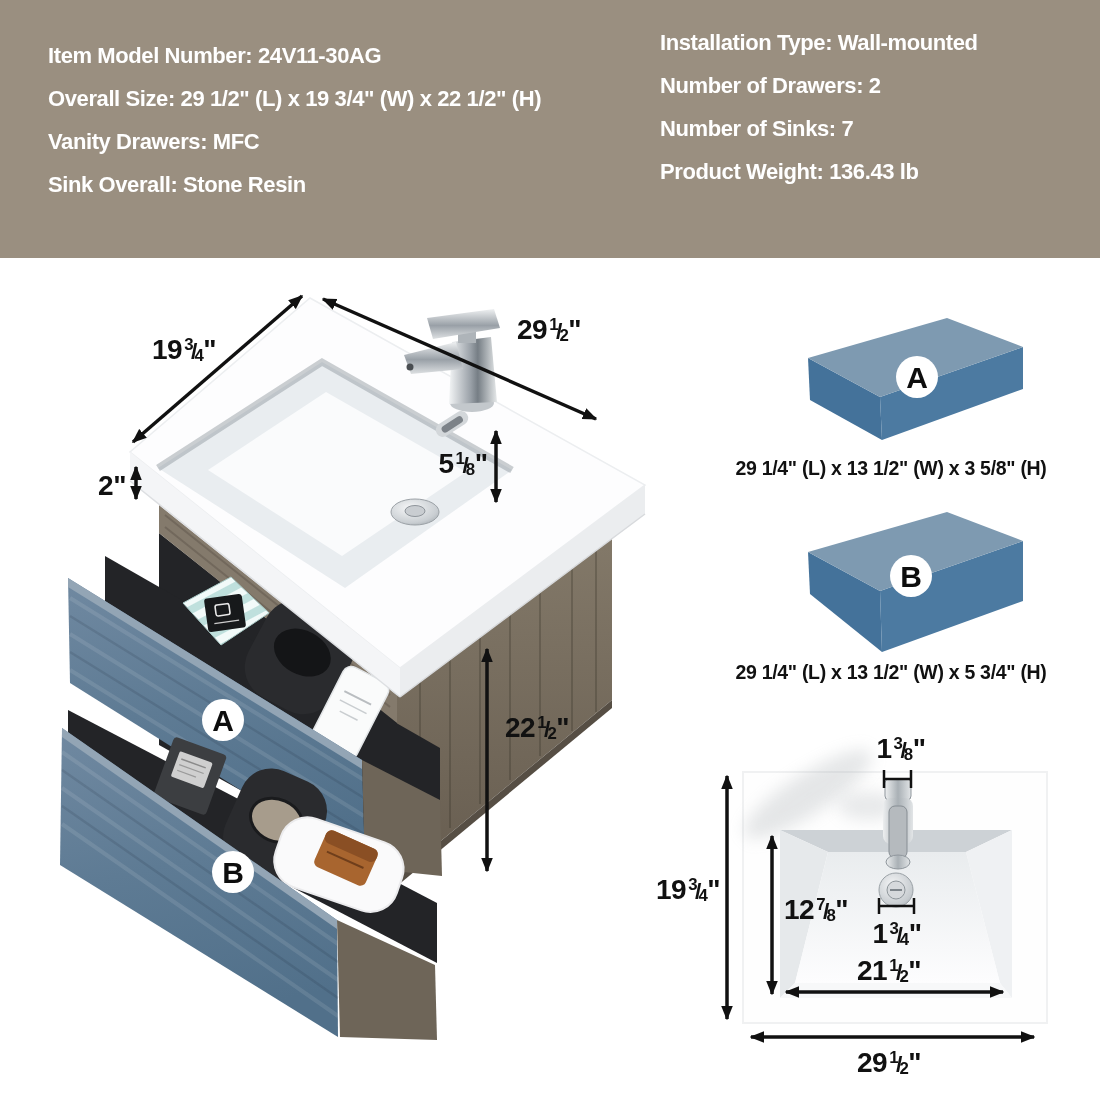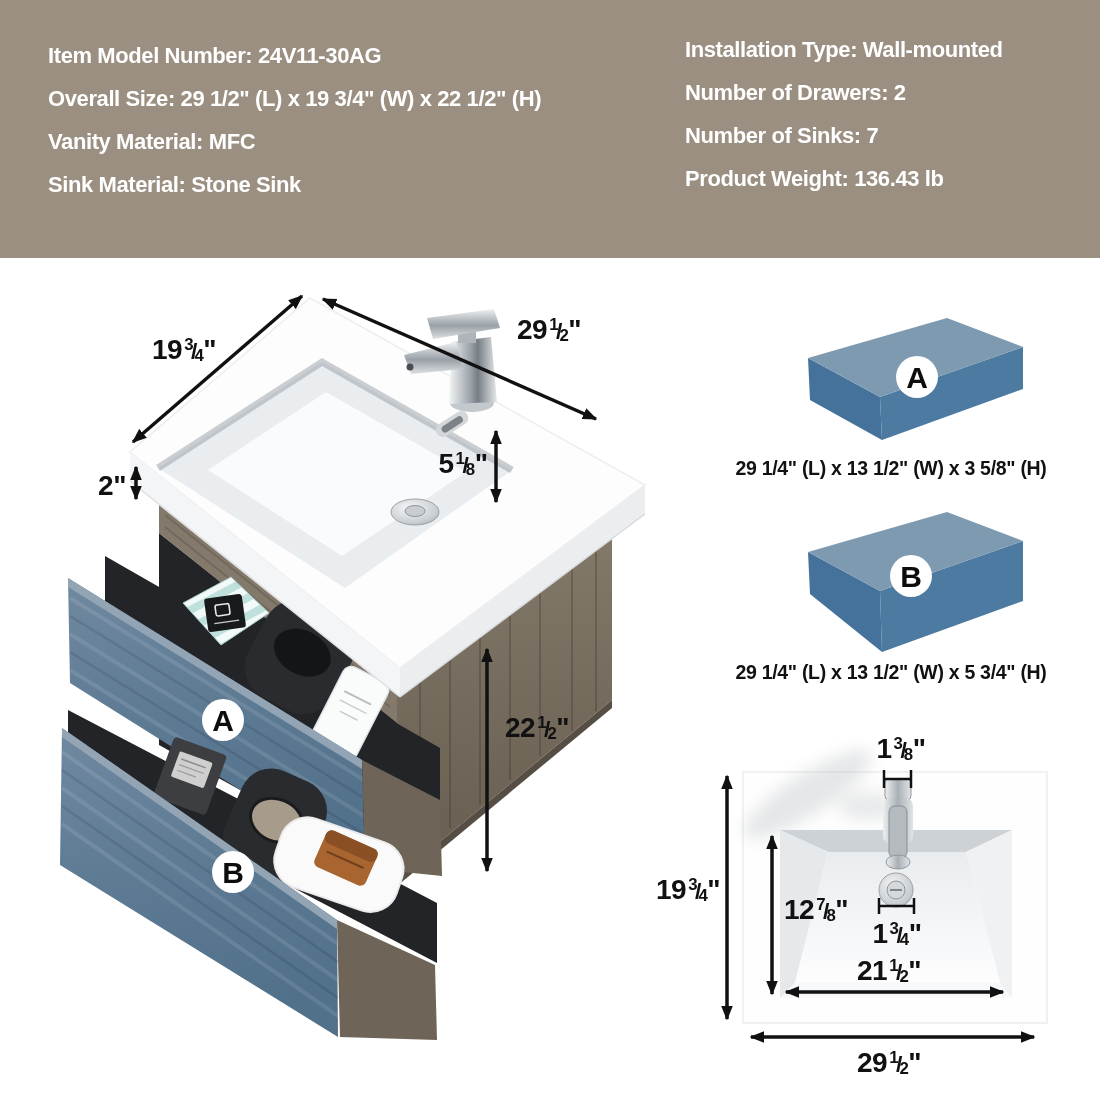--- a/index.html
+++ b/index.html
@@ -2,21 +2,21 @@
 <html style="--header-bg: #9A8F80; --spec-text: #FFFFFF; --dim-text: #111111; --arrow: #111111; --box-top: #7E9AB1; --box-side: #4C7AA1; --box-side-dark: #44729A; --drawer-front: #5E7B94; --cabinet-wood: #7A7062; --cabinet-wood-dark: #695F52; --drawer-interior: #232427; --counter-white: #FDFDFE;"><head>
 <meta charset="utf-8">
 <style>
   html,body{margin:0;padding:0;background:#fff;}
   .canvas{position:relative;width:1100px;height:1100px;background:#fff;overflow:hidden;
           font-family:"Liberation Sans","DejaVu Sans",sans-serif;}
   
   .spec-header{position:absolute;left:0;top:0;width:1100px;height:258px;background:var(--header-bg,#9A8F80);}
   .spec-col{position:absolute;top:0;display:flex;flex-direction:column;}
   .spec-col.left{left:48px;padding-top:34px;}
-  .spec-col.right{left:685px;padding-top:28px;}
+  .spec-col.right{left:660px;padding-top:21px;}
   .spec-line{height:43px;line-height:43px;font-size:22px;font-weight:bold;color:var(--spec-text,#fff);
              letter-spacing:-0.4px;white-space:nowrap;}
   
   svg{position:absolute;display:block;}
   #vanity-svg{left:30px;top:280px;}
   #boxes-svg{left:700px;top:300px;}
   #sink-svg{left:640px;top:720px;}
   
   .dim{position:absolute;transform:translate(-50%,-50%);font-weight:bold;font-size:28px;color:var(--dim-text,#111);
        white-space:nowrap;letter-spacing:-0.5px;}
@@ -29,22 +29,22 @@
 </style>
 </head>
 <body>
 
 <div class="canvas">
 
   <header class="spec-header">
     <div class="spec-col left">
       <div class="spec-line">Item Model Number: 24V11-30AG</div>
       <div class="spec-line">Overall Size: 29 1/2" (L) x 19 3/4" (W) x 22 1/2" (H)</div>
-      <div class="spec-line">Vanity Material: MFC</div>
-      <div class="spec-line">Sink Material: Stone Sink</div>
+      <div class="spec-line">Vanity Drawers: MFC</div>
+      <div class="spec-line">Sink Overall: Stone Resin</div>
     </div>
     <div class="spec-col right">
       <div class="spec-line">Installation Type: Wall-mounted</div>
       <div class="spec-line">Number of Drawers: 2</div>
       <div class="spec-line">Number of Sinks: 7</div>
       <div class="spec-line">Product Weight: 136.43 lb</div>
     </div>
   </header>
 
   <svg id="vanity-svg" width="660" height="770" viewBox="30 280 660 770">

